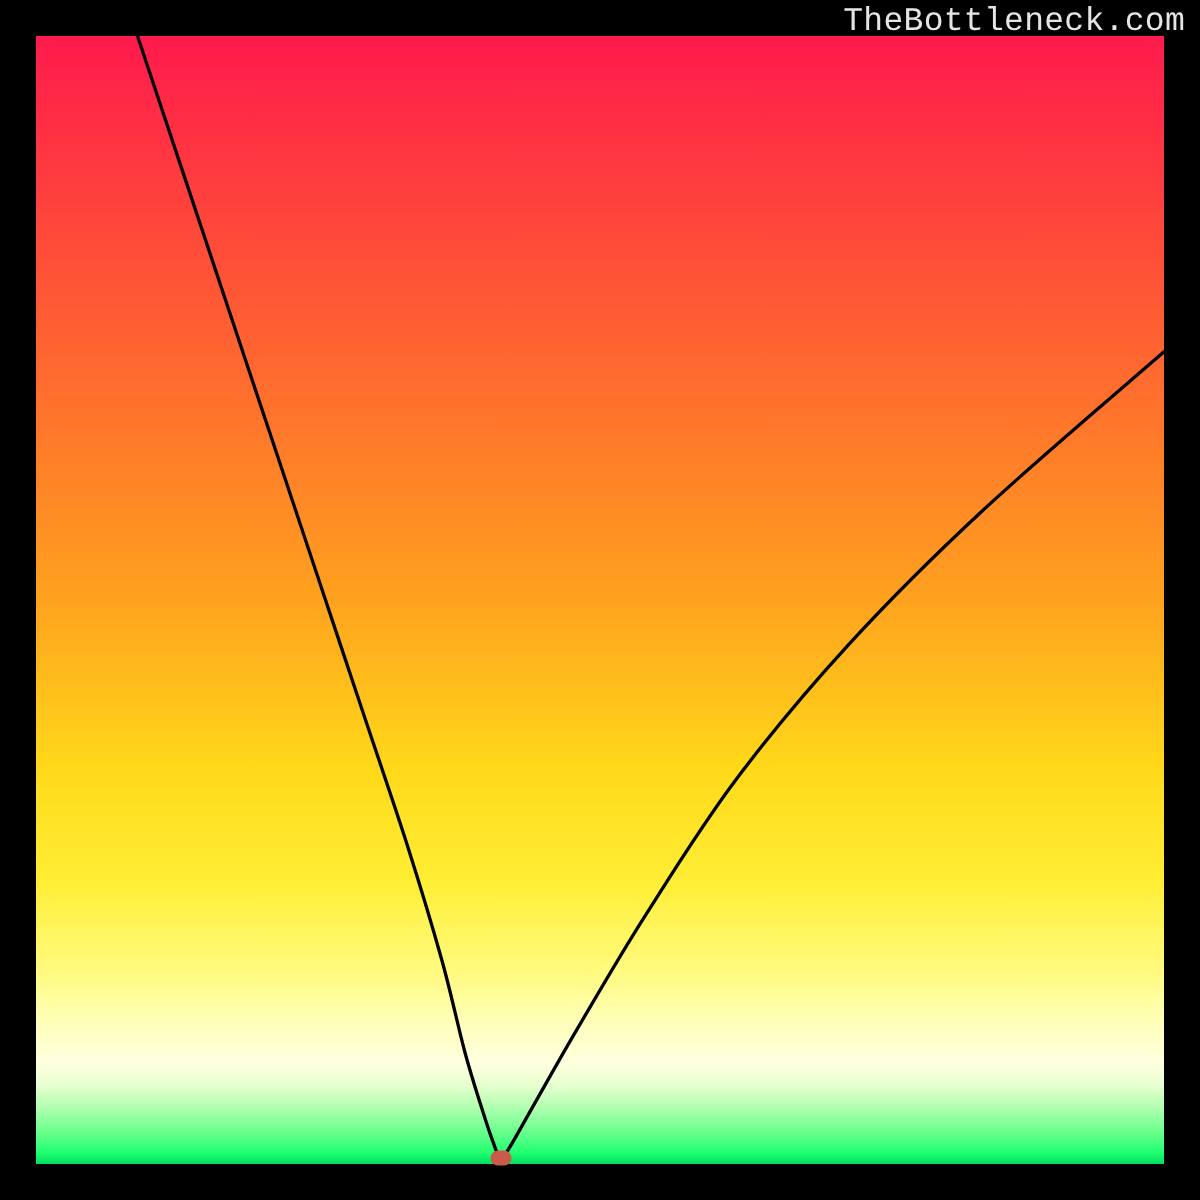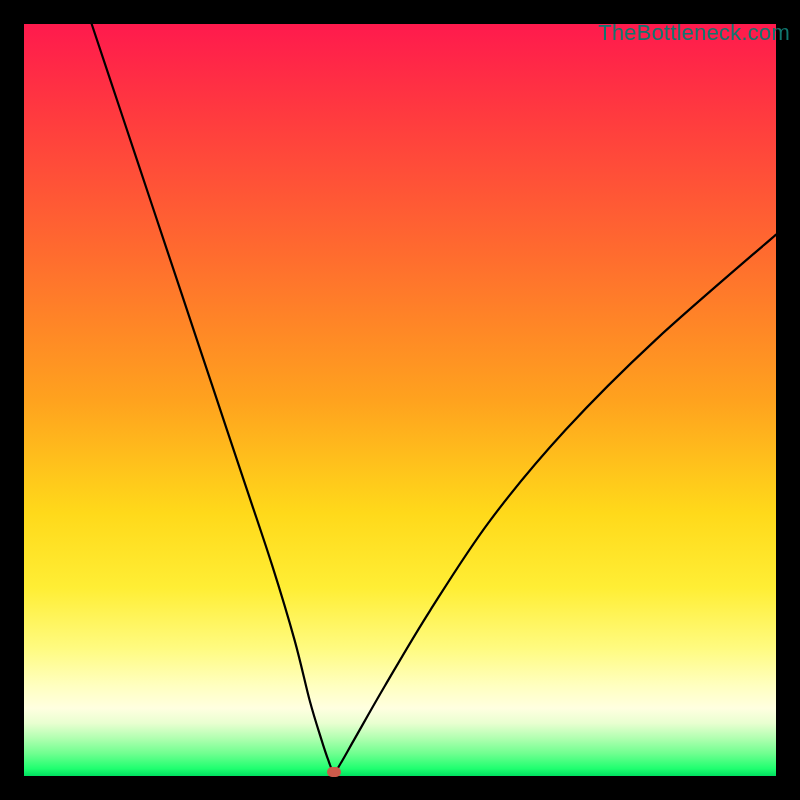--- a/index.html
+++ b/index.html
@@ -27,24 +27,24 @@
       #ffffc0 88%,
       #ffffe0 91%,
       #e8ffd0 93%,
       #b0ffb0 95%,
       #70ff90 97%,
       #20ff70 99%,
       #00e060 100%);
   }
   .watermark {
     position: absolute;
-    top: 20px;
+    top: 2px;
     right: 10px;
-    color: #0f766e;
-    font-family: Liberation Sans, sans-serif;
+    color: #e5e5e5;
+    font-family: Liberation Mono, monospace;
     font-size: 22px;
     letter-spacing: 0.2px;
     z-index: 10;
   }
   svg.curve {
     position: absolute;
     left: 0;
     top: 0;
     width: 752px;
     height: 752px;

